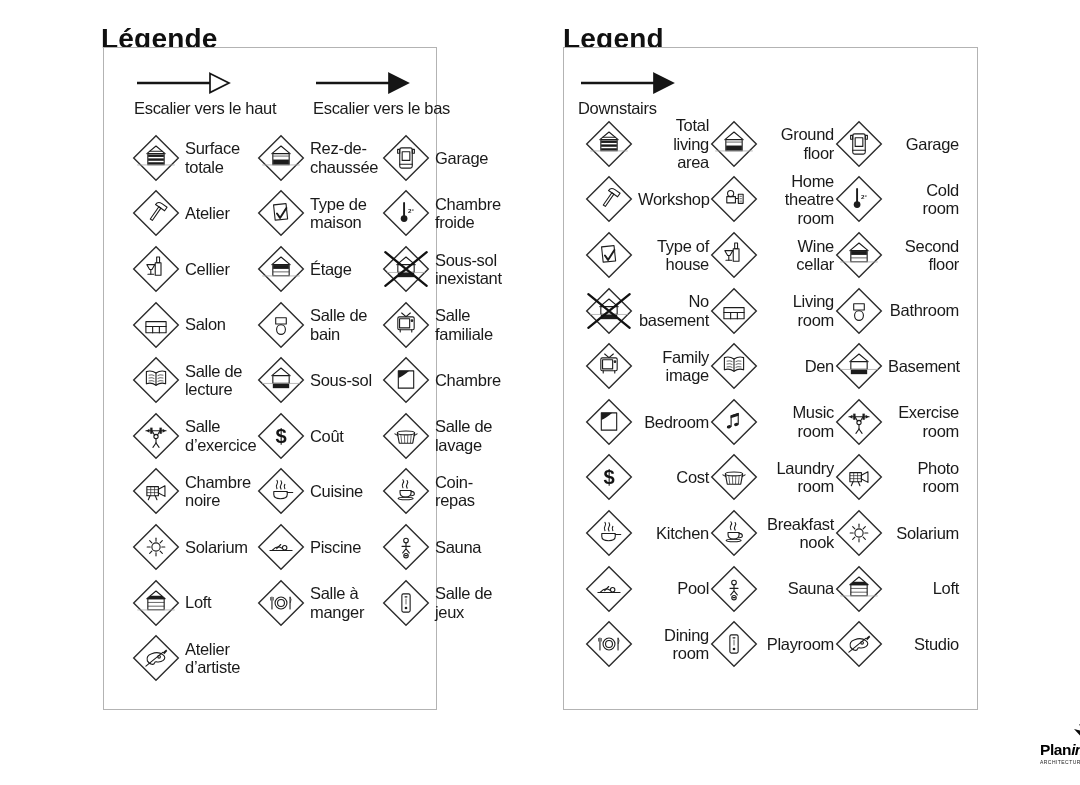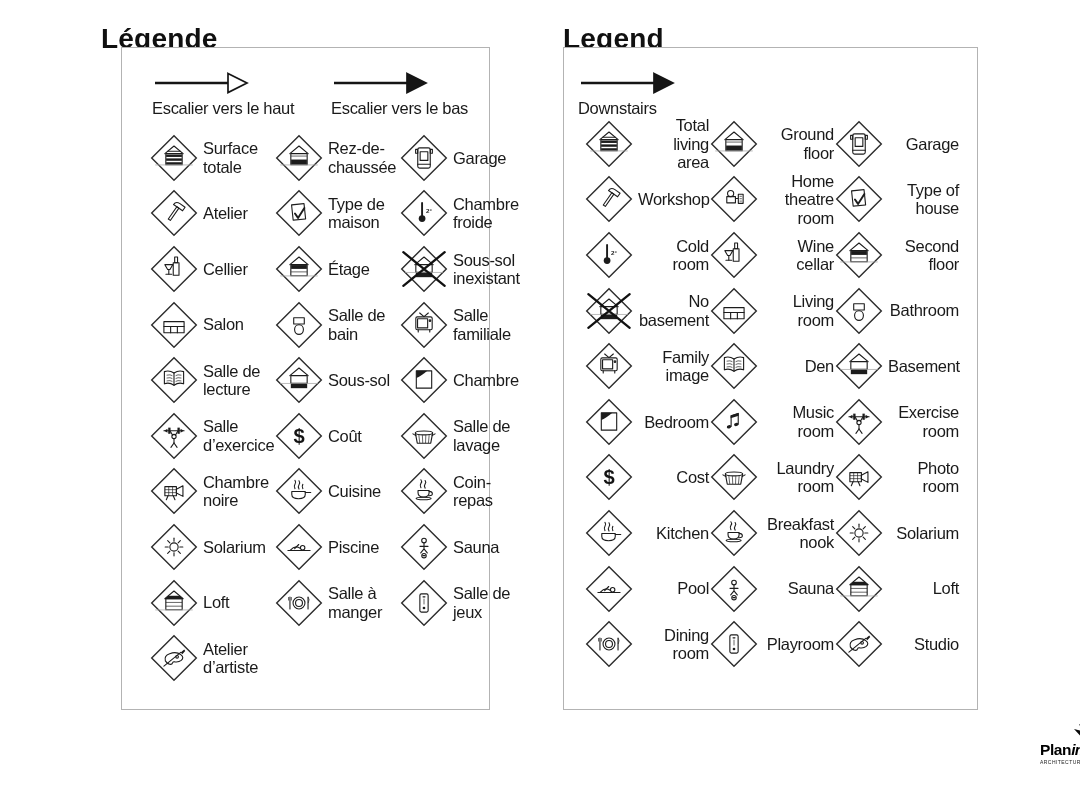--- a/index.html
+++ b/index.html
@@ -11,21 +11,21 @@
     position:absolute;top:1px;font-size:28px;font-weight:700;color:#101010;
     letter-spacing:.2px;
     margin-top:22px;
   }
   #title-fr{left:101px;}
   #title-en{left:563px;}
   .panel{
     position:absolute;top:47px;height:663px;background:#fff;
     border:1.5px solid #b3b3b3;box-sizing:border-box;
   }
-  #panel-fr{left:121px;width:369px;}
+  #panel-fr{left:103px;width:334px;}
   #panel-en{left:563px;width:415px;}
   .arrow-group{position:absolute;top:22px;}
   #panel-fr .arrow-group:nth-of-type(1){left:30px;}
   #panel-fr .arrow-group:nth-of-type(2){left:209px;}
   #panel-en .arrow-group:nth-of-type(1){left:14px;}
   #panel-en .arrow-group:nth-of-type(2){left:131px;}
   .arrow-svg{display:block;width:98px;height:26px;}
   .arrow-label{
     margin-top:3px;font-size:16.5px;letter-spacing:-.3px;color:#1a1a1a;white-space:nowrap;
   }
@@ -451,33 +451,33 @@
           <rect class="s" x="30.5" y="21" width="5" height="9.5"></rect>
           <line class="sl" x1="31.8" y1="23.2" x2="34.2" y2="23.2"></line>
           <line class="sl" x1="31.8" y1="25.7" x2="34.2" y2="25.7"></line>
           <line class="sl" x1="31.8" y1="28.2" x2="34.2" y2="28.2"></line>
         </svg>
         <span class="label">Home theatre room</span>
       </div>
       <div class="item">
         <svg class="dsvg" viewBox="0 0 52 52">
           <polygon points="26,2.8 49.2,26 26,49.2 2.8,26" fill="#ffffff" stroke="#2e2e2e" stroke-width="1.5"></polygon>
-          <rect class="s" x="19.2" y="16.8" width="13" height="16" transform="rotate(-6 26 26)"></rect>
-          <path class="s2" d="M21.8 26.5 l3.2 4.6 l6.6 -10.2"></path>
-        </svg>
-        <span class="label">Type of house</span>
-      </div>
-      <div class="item">
-        <svg class="dsvg" viewBox="0 0 52 52">
-          <polygon points="26,2.8 49.2,26 26,49.2 2.8,26" fill="#ffffff" stroke="#2e2e2e" stroke-width="1.5"></polygon>
           <path class="s2" d="M24 15.5 v13.5"></path>
           <circle class="f" cx="24" cy="31.8" r="3.5"></circle>
           <text class="t" x="28" y="26.5">2°</text>
         </svg>
         <span class="label">Cold room</span>
+      </div>
+      <div class="item">
+        <svg class="dsvg" viewBox="0 0 52 52">
+          <polygon points="26,2.8 49.2,26 26,49.2 2.8,26" fill="#ffffff" stroke="#2e2e2e" stroke-width="1.5"></polygon>
+          <rect class="s" x="19.2" y="16.8" width="13" height="16" transform="rotate(-6 26 26)"></rect>
+          <path class="s2" d="M21.8 26.5 l3.2 4.6 l6.6 -10.2"></path>
+        </svg>
+        <span class="label">Type of house</span>
       </div>
       <div class="item">
         <svg class="dsvg" viewBox="0 0 52 52">
           <polygon points="26,2.8 49.2,26 26,49.2 2.8,26" fill="#ffffff" stroke="#2e2e2e" stroke-width="1.5"></polygon>
           <rect class="s" x="26.7" y="13.5" width="3" height="6"></rect>
           <rect class="s" x="25.2" y="19.5" width="6" height="13"></rect>
           <path class="s" d="M16.5 21.5 h8.2 l-2.9 5 h-2.4 z"></path>
           <line class="s" x1="20.6" y1="26.5" x2="20.6" y2="31.3"></line>
           <line class="s" x1="17.6" y1="31.5" x2="23.6" y2="31.5"></line>
         </svg>

